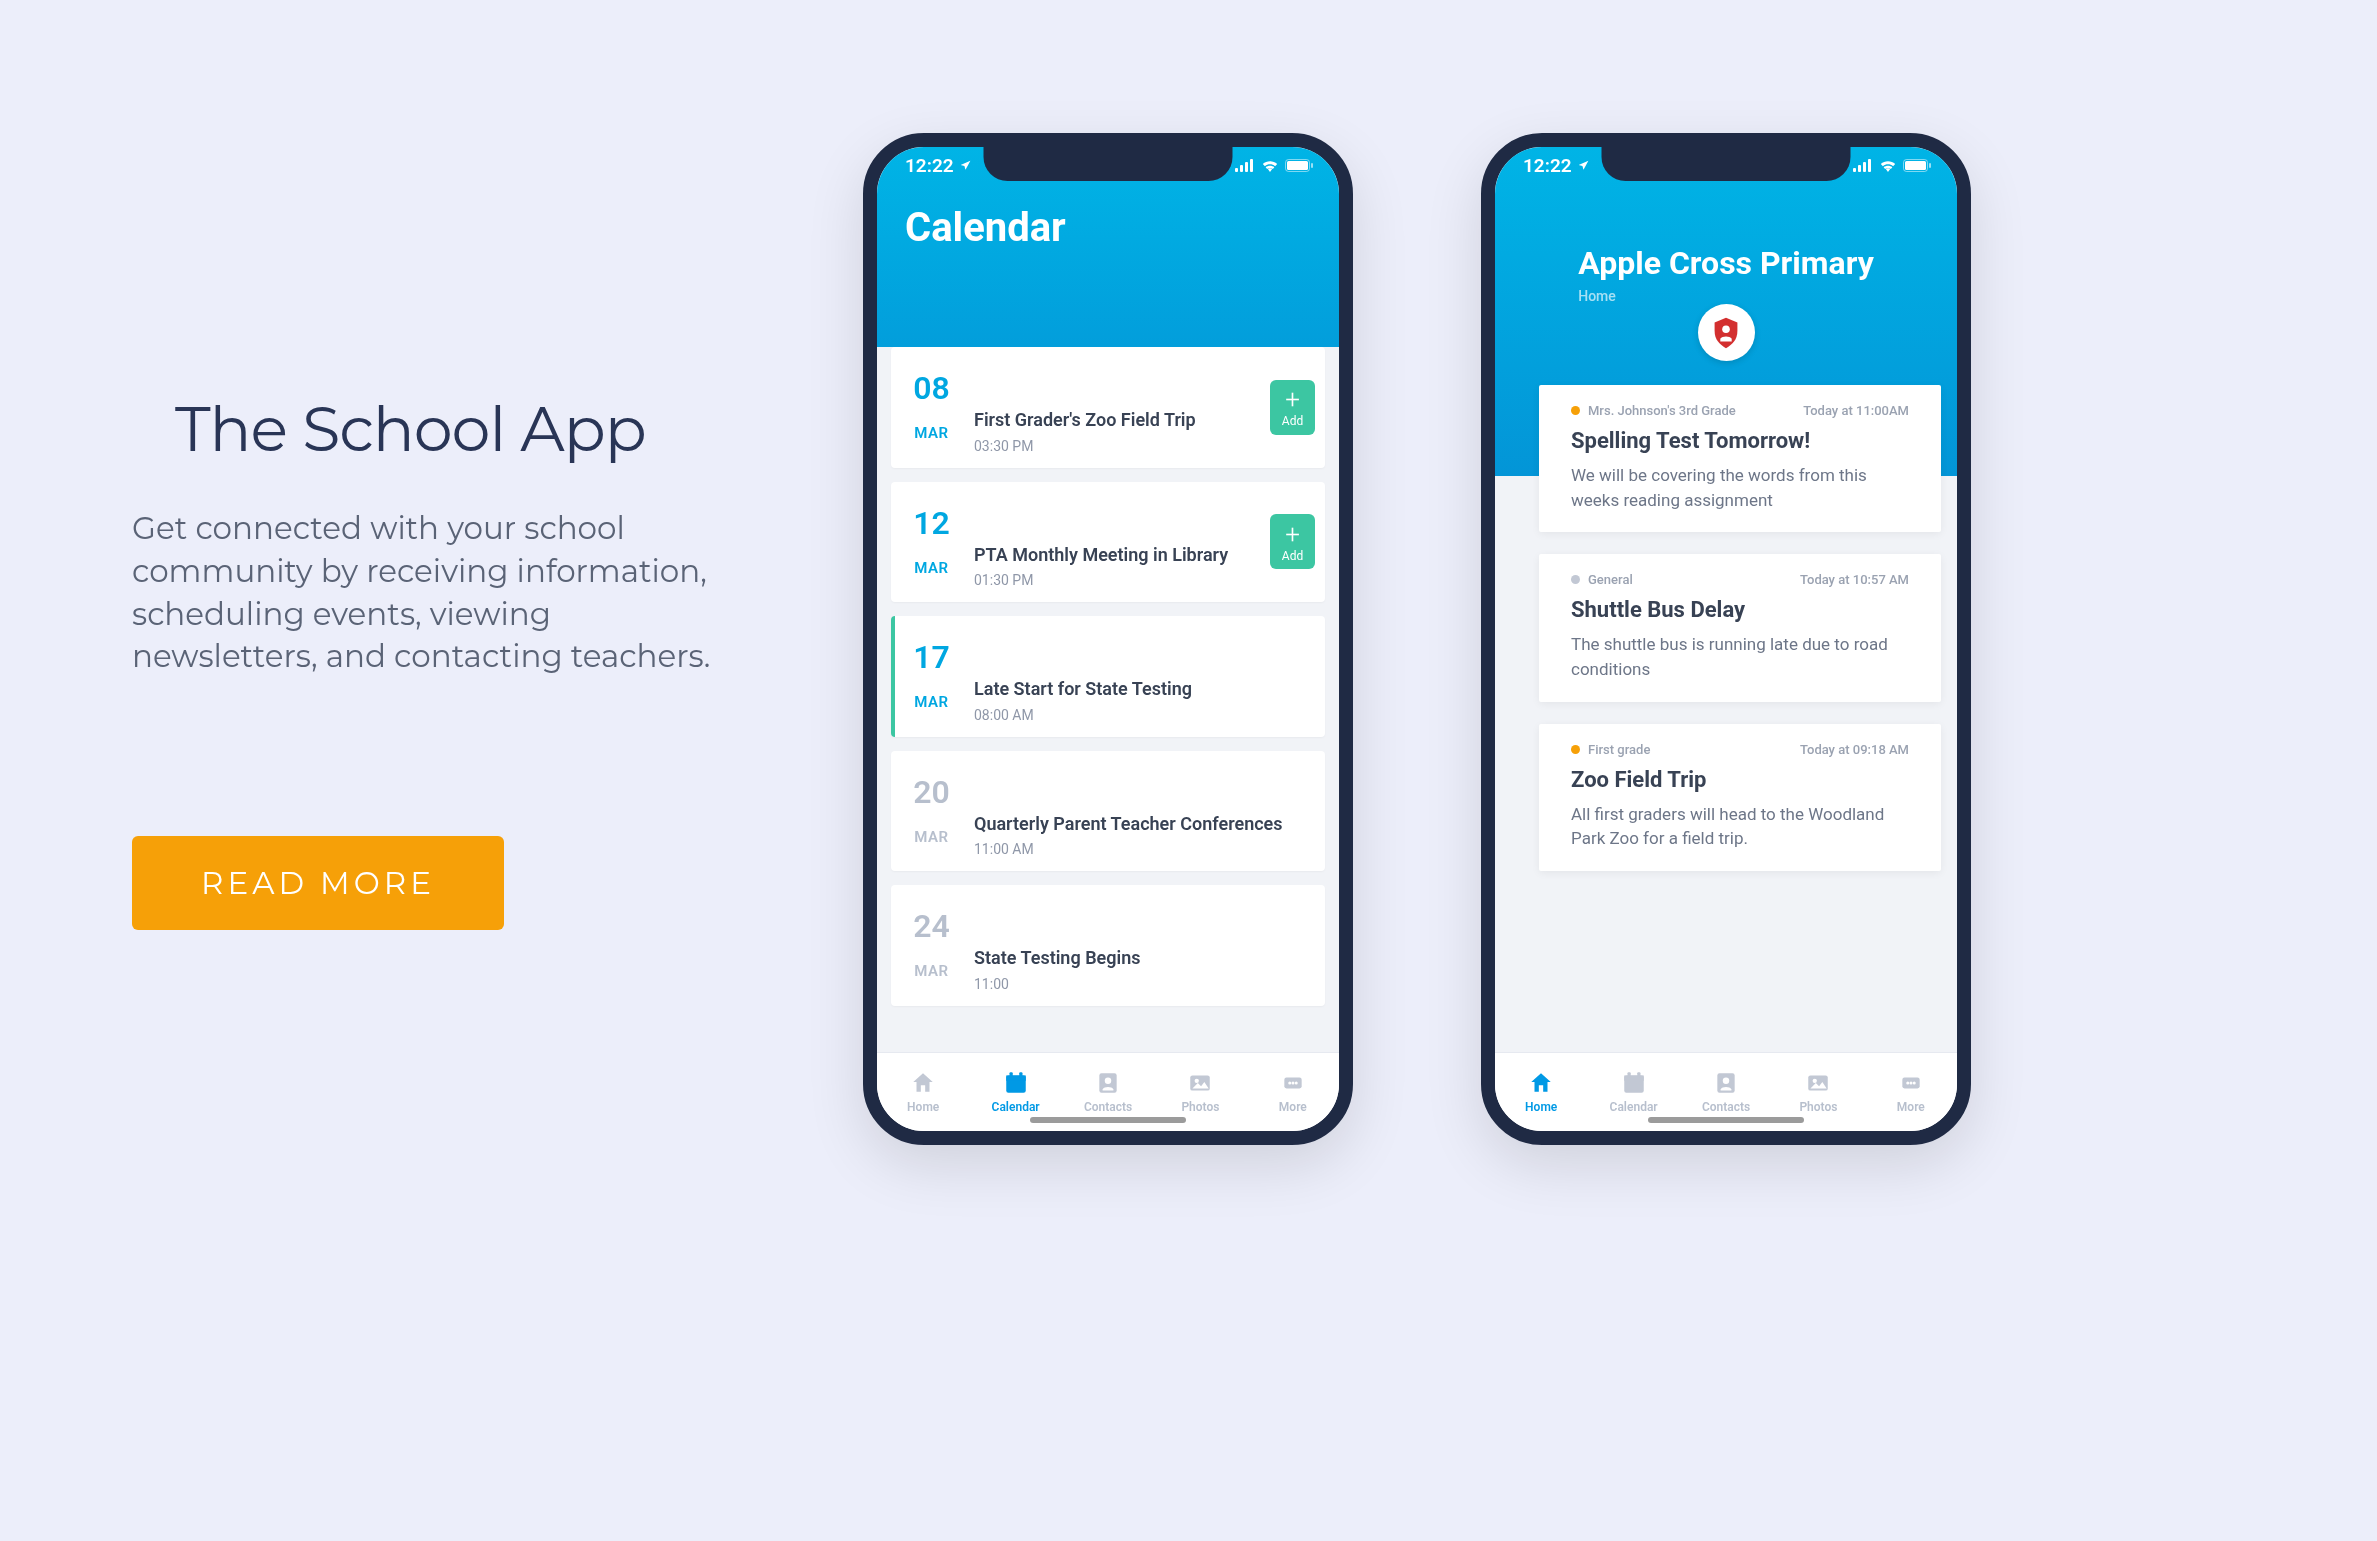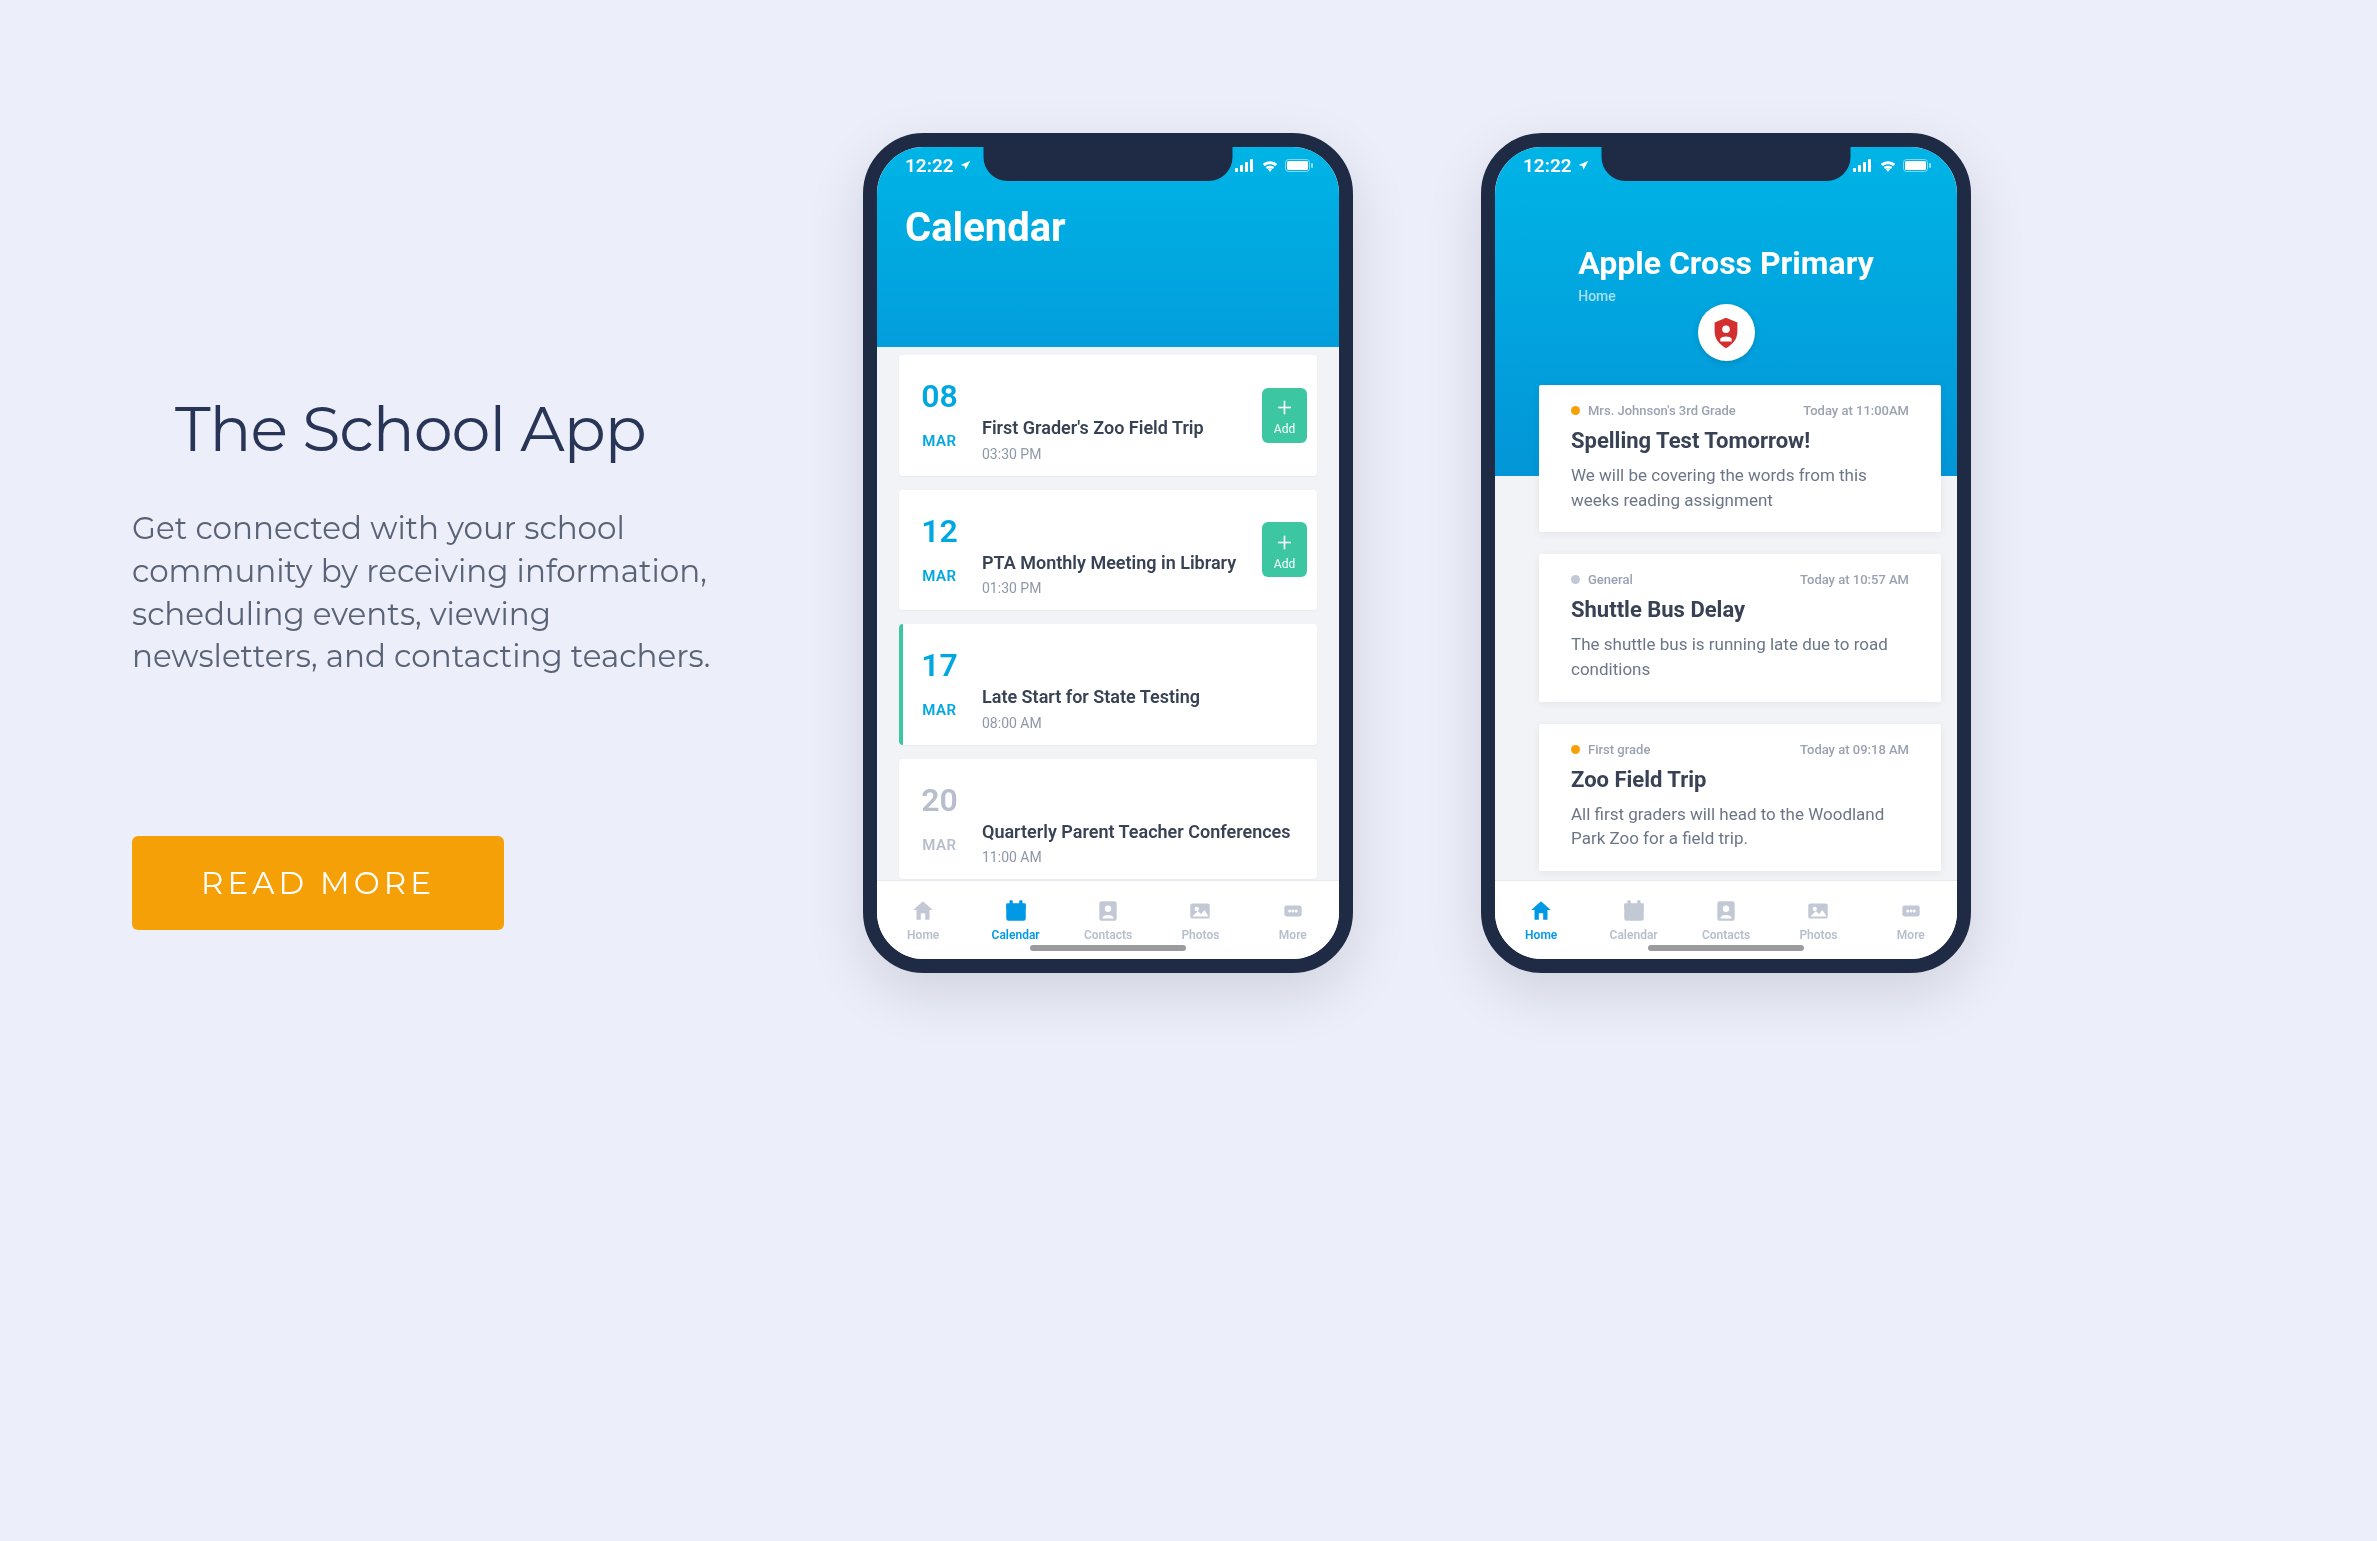--- a/index.html
+++ b/index.html
@@ -2,34 +2,34 @@
 <html><head>
   <meta charset="utf-8">
   <style>
     * { margin:0; padding:0; box-sizing:border-box; font-family:-apple-system,BlinkMacSystemFont,"Segoe UI",Roboto,Helvetica,Arial,sans-serif; }
     body { background:#eceefa; width:2377px; height:1541px; position:relative; }
     .hero-text { position:absolute; left:132px; top:391px; width:594px; }
     .hero-title { font-size:62px; font-weight:400; color:#293556; letter-spacing:-1px; font-family:"Montserrat","Segoe UI",sans-serif;margin-left:43px; }
     .hero-desc { margin-top:40px; font-size:31px; line-height:1.38; color:#5a6376; font-weight:400; font-family:"Montserrat","Segoe UI",sans-serif; }
     .read-more { margin-top:158px; display:inline-block; background:#f6a008; color:#fff; font-size:31px; letter-spacing:4px; font-weight:400; padding:28px 69px; border:none; border-radius:6px; cursor:pointer; font-family:"Montserrat","Segoe UI",sans-serif; }
 
-    .phone { position:absolute; width:490px; height:840px; background:#fff; border:14px solid #1f2a44; border-radius:61px; overflow:hidden; box-shadow:0 20px 59px rgba(0,0,0,.12); }
+    .phone { position:absolute; width:490px; height:1012px; background:#fff; border:14px solid #1f2a44; border-radius:61px; overflow:hidden; box-shadow:0 20px 59px rgba(0,0,0,.12); }
     .phone1 { left:863px; top:133px; }
     .phone2 { left:1481px; top:133px; }
     .notch { position:absolute; top:-2px; left:50%; transform:translateX(-50%); width:249px; height:36px; background:#1f2a44; border-radius:0 0 24px 24px; z-index:30; }
     .status-bar { position:absolute; top:0; left:0; right:0; height:36px; display:flex; justify-content:space-between; align-items:center; padding:0 26px 0 28px; z-index:20; }
     .status-time { color:#fff; font-size:19px; font-weight:600; display:flex; align-items:center; gap:5px; }
     .status-right { display:flex; align-items:center; gap:6px; }
     .status-right svg { display:block; }
     .header-grad { background:linear-gradient(180deg,#00b4e6 0%,#0395d7 100%); }
 
     
     .p1-header { height:279px; padding:57px 28px 0; }
     .p1-title { color:#fff; font-size:40px; font-weight:700; }
-    .p1-body { position:absolute; top:200px; left:0; right:0; bottom:79px; background:#f1f3f7; padding:8px; overflow:hidden; }
+    .p1-body { position:absolute; top:200px; left:0; right:0; bottom:79px; background:#f1f3f7; padding:0; overflow:hidden; }
     .cal-list { padding:0 14px; }
     .cal-list .gap { height:14px; }
     .cal-card { background:#fff; border-radius:4px; display:flex; align-items:stretch; box-shadow:0 1px 2px rgba(0,0,0,.04); min-height:97px; position:relative; }
     .cal-card.accent::before { content:""; position:absolute; left:0; top:0; bottom:0; width:4px; background:#3cc6a2; border-radius:4px 0 0 4px; }
     .cal-date { width:81px; display:flex; flex-direction:column; align-items:center; justify-content:center; flex-shrink:0; }
     .cal-day { font-size:32px; font-weight:600; color:#00a7e1; line-height:1; }
     .cal-mon { font-size:15px; font-weight:600; color:#00a7e1; margin-top:20px; letter-spacing:0.5px; }
     .cal-card.muted .cal-day, .cal-card.muted .cal-mon { color:#b7bfcd; }
     .cal-main { flex:1; padding:14px 8px 14px 2px; display:flex; flex-direction:column; justify-content:center; }
     .cal-title { font-size:18px; font-weight:600; color:#384254; line-height:1.25;margin-top:48px; }

